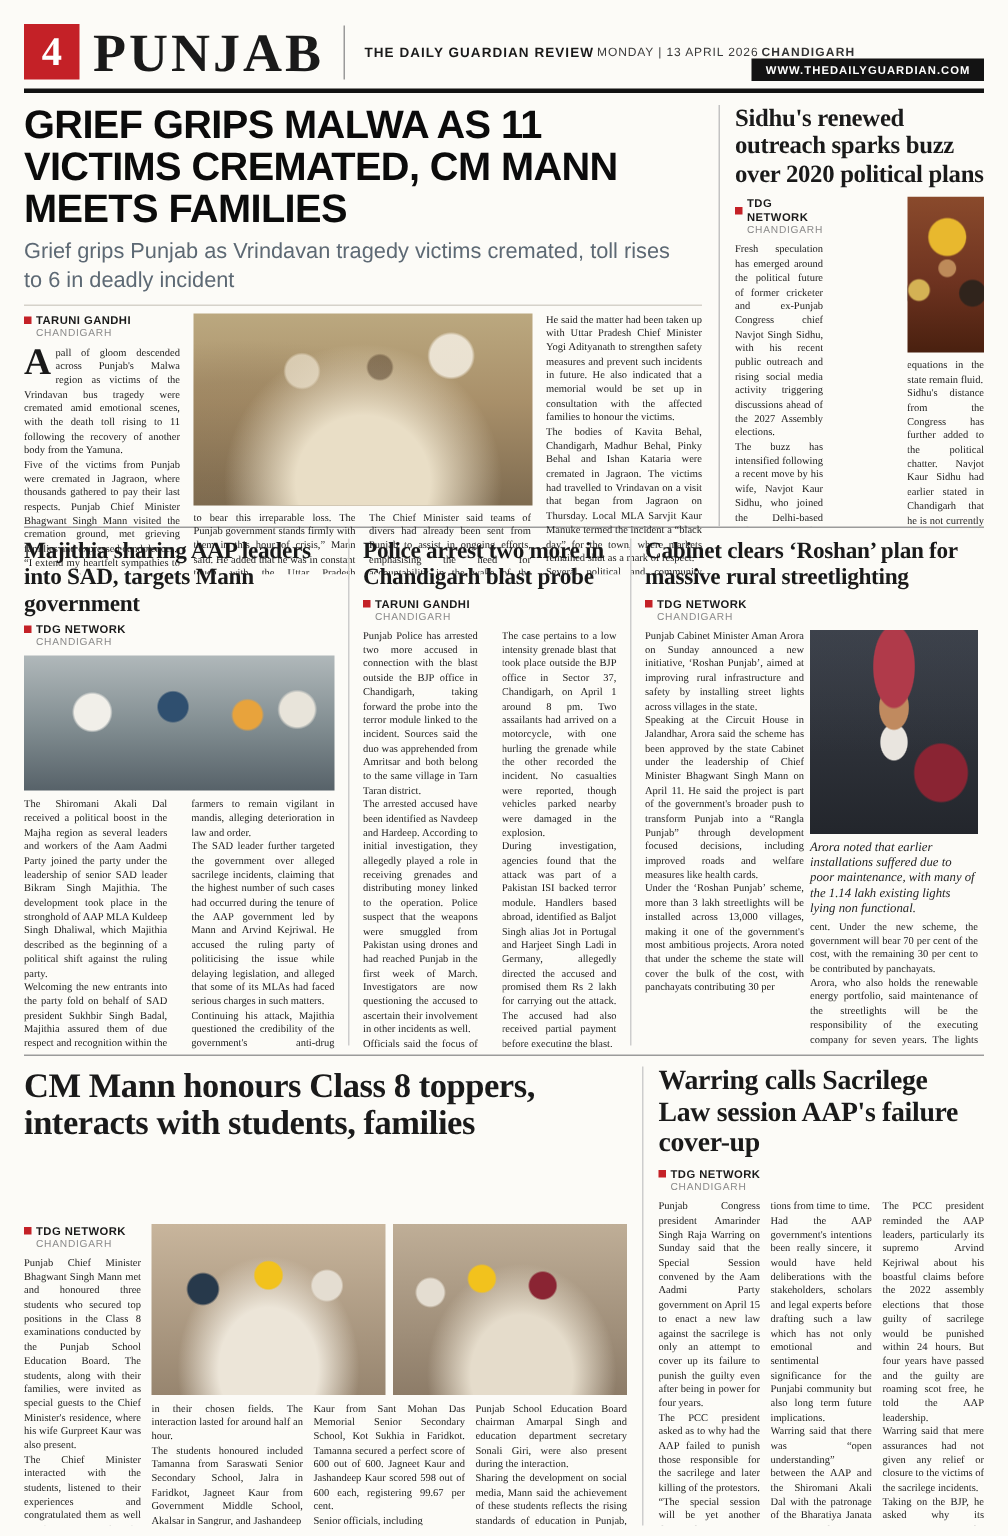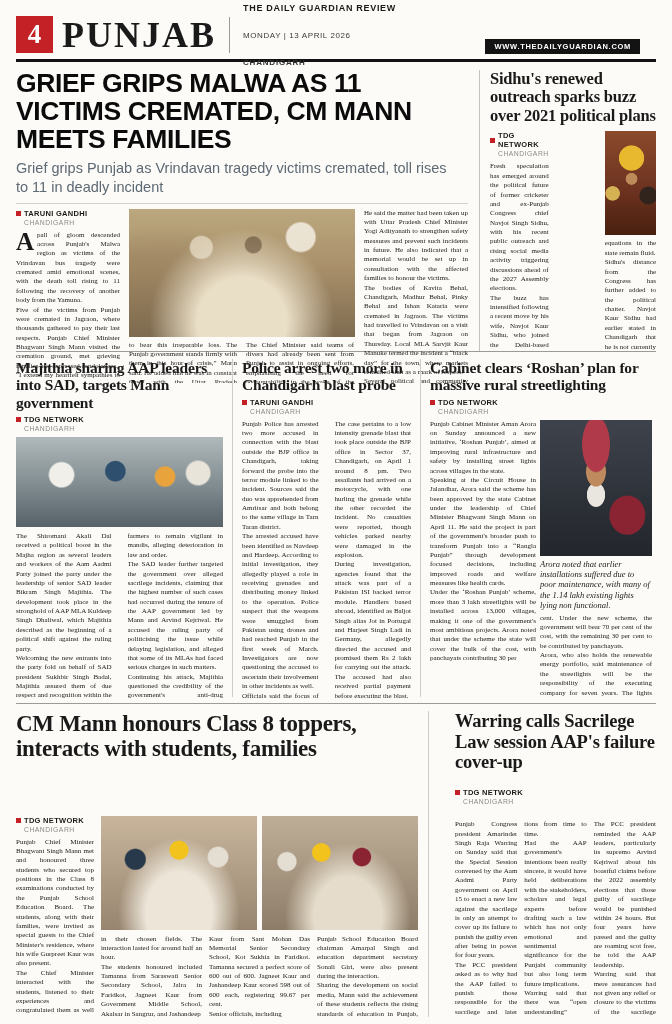--- a/index.html
+++ b/index.html
@@ -9,25 +9,25 @@
     background:#fcfbf7; color:#1a1a1a; padding:10px 16px 0;
     font-family:"Liberation Serif", serif;
   }
 
   
   .masthead { position:relative; height:52px; border-bottom:3px solid #121212; display:flex; align-items:center; }
   .page-num { width:37px; height:37px; background:#c42127; color:#fff; display:flex; align-items:center; justify-content:center;
               font-family:"Liberation Serif", serif; font-weight:bold; font-size:27px; }
   .section-title { font-family:"Liberation Serif", serif; font-weight:bold; font-size:36px; letter-spacing:2px; margin-left:9px; line-height:1; }
   .mast-div { width:1px; height:36px; background:#9a9a9a; margin:0 13px; }
-  .mast-info { display:flex; flex-direction:column; gap:18px; }
+  .mast-info { display:flex; gap:2px; }
   .mast-paper { font-family:"Liberation Sans", sans-serif; font-weight:bold; font-size:9px; letter-spacing:.7px; }
   .mast-date  { font-family:"Liberation Sans", sans-serif; font-size:8px; color:#3a3a3a; letter-spacing:.6px; }
   .mast-city  { font-family:"Liberation Sans", sans-serif; font-weight:bold; font-size:8px; letter-spacing:.8px; color:#333; }
-  .mast-site  { position:absolute; right:16px; bottom:5px; background:#131313; color:#fff; padding:3px 9px;
+  .mast-site  { position:absolute; right:0; bottom:5px; background:#131313; color:#fff; padding:3px 9px;
                 font-family:"Liberation Sans", sans-serif; font-weight:bold; font-size:7.5px; letter-spacing:.7px;margin-left:36px; }
 
   
   .bt { font-size:7px; line-height:1.34; text-align:justify; white-space:pre-line; overflow:hidden; color:#191919; }
   .byline { margin-bottom:5px; flex:none; }
   .byline-top { display:flex; align-items:center; gap:3px; }
   .byline-marker { width:5px; height:5px; background:#c42127; flex:none; }
   .byline-name { font-family:"Liberation Sans", sans-serif; font-weight:bold; font-size:7.5px; letter-spacing:.3px; }
   .byline-city { font-family:"Liberation Sans", sans-serif; font-size:6.8px; color:#8a8a8a; letter-spacing:.5px; margin:1px 0 0 8px; }
   .photo { flex:none; }
@@ -115,21 +115,21 @@
   .cm-photo-r {
     background:
       radial-gradient(circle at 38% 32%, #f2c21d 0 7%, transparent 8%),
       radial-gradient(circle at 64% 36%, #8a2433 0 7%, transparent 8%),
       radial-gradient(circle at 16% 40%, #e4ddd1 0 6%, transparent 7%),
       radial-gradient(ellipse at 55% 88%, #e5dccb 0 28%, transparent 52%),
       linear-gradient(180deg,#bfae97 0%,#8d7c68 100%); }
   .cm-cols { display:flex; gap:7px; margin-top:5px; flex:1; overflow:hidden; }
   .cm-cols .bt { flex:1; }
 
-  .warring-wrap { width:228px; border-left:1px solid #cdcdcd; padding-left:26px; display:flex; flex-direction:column;gap:10px; }
+  .warring-wrap { width:228px; border-left:1px solid #cdcdcd; padding-left:10px; display:flex; flex-direction:column; }
   .warring-headline { font-family:"Liberation Serif", serif; font-weight:bold; font-size:18.5px; line-height:1.12; letter-spacing:-.2px; margin-bottom:5px; }
   .warring-cols { display:flex; gap:7px; flex:1; overflow:hidden; }
   .warring-cols .bt { flex:1; }
 </style>
 </head>
 <body>
 
 <div class="page">
 
   <div class="masthead">
@@ -140,21 +140,21 @@
       <div class="mast-paper">THE DAILY GUARDIAN REVIEW</div>
       <div class="mast-date">MONDAY | 13 APRIL 2026</div>
       <div class="mast-city">CHANDIGARH</div>
     </div>
     <div class="mast-site">WWW.THEDAILYGUARDIAN.COM</div>
   </div>
 
   <div class="top-row">
     <div class="lead-wrap">
       <div class="lead-headline">GRIEF GRIPS MALWA AS 11 VICTIMS CREMATED, CM MANN MEETS FAMILIES</div>
-      <div class="lead-standfirst">Grief grips Punjab as Vrindavan tragedy victims cremated, toll rises to 11 in deadly incident</div>
+      <div class="lead-standfirst">Grief grips Punjab as Vrindavan tragedy victims cremated, toll rises to 6 in deadly incident</div>
       <div class="lead-cols">
         <div class="lcol">
           <div class="byline">
             <div class="byline-top">
               <span class="byline-marker"></span>
               <span class="byline-name">TARUNI GANDHI</span>
             </div>
             <div class="byline-city">CHANDIGARH</div>
           </div>
           <div class="bt"><span class="dropcap">A</span><span> pall of gloom descended across Punjab's Malwa region as victims of the Vrindavan bus tragedy were cremated amid emotional scenes, with the death toll rising to 11 following the recovery of another body from the Yamuna.
@@ -173,21 +173,21 @@
 The bodies of Kavita Behal, Chandigarh, Madhur Behal, Pinky Behal and Ishan Kataria were cremated in Jagraon. The victims had travelled to Vrindavan on a visit that began from Jagraon on Thursday. Local MLA Sarvjit Kaur Manuke termed the incident a “black day” for the town, where markets remained shut as a mark of respect.
 Several political and community leaders reached Jagraon to offer condolences, including cabinet minister Hardeep Singh Mundian, MLAs Ashok Parashar, Hakam Singh Thekedar and Madan Lal Bagga, SGPC member Gurcharan Singh Grewal, Ludhiana Deputy Mayor Rakesh Prashar and Ludhiana MP Amrinder Singh Raja Warring.
 In Ludhiana's Dugri Phase 2, funeral arrangements were also made for Rakesh Gulati, his wife Anju Gulati and Meena Bansal. Residents recalled that the couple frequently visited Vrindavan as their children were settled outside Punjab. Nikhil Bansal, who lost his mother and is still awaiting news of his sister, said search operations were continuing.
 In Moga, grief enveloped the Guru Ramdas Nagar locality following the death of Sapna Hans, who had travelled to Vrindavan with her husband Anil Hans to celebrate their wedding anniversary on April 8.
 In Abohar, the body of Manda was recovered on Sunday morning, taking the toll to 11.</div>
         </div>
       </div>
     </div>
 
     <div class="sidhu-wrap">
-      <div class="sidhu-headline">Sidhu's renewed outreach sparks buzz over 2021 political plans</div>
+      <div class="sidhu-headline">Sidhu's renewed outreach sparks buzz over 2020 political plans</div>
       <div class="sidhu-body">
         <div class="sidhu-left">
           <div class="byline">
             <div class="byline-top">
               <span class="byline-marker"></span>
               <span class="byline-name">TDG NETWORK</span>
             </div>
             <div class="byline-city">CHANDIGARH</div>
           </div>
           <div class="bt">Fresh speculation has emerged around the political future of former cricketer and ex-Punjab Congress chief Navjot Singh Sidhu, with his recent public outreach and rising social media activity triggering discussions ahead of the 2027 Assembly elections.

